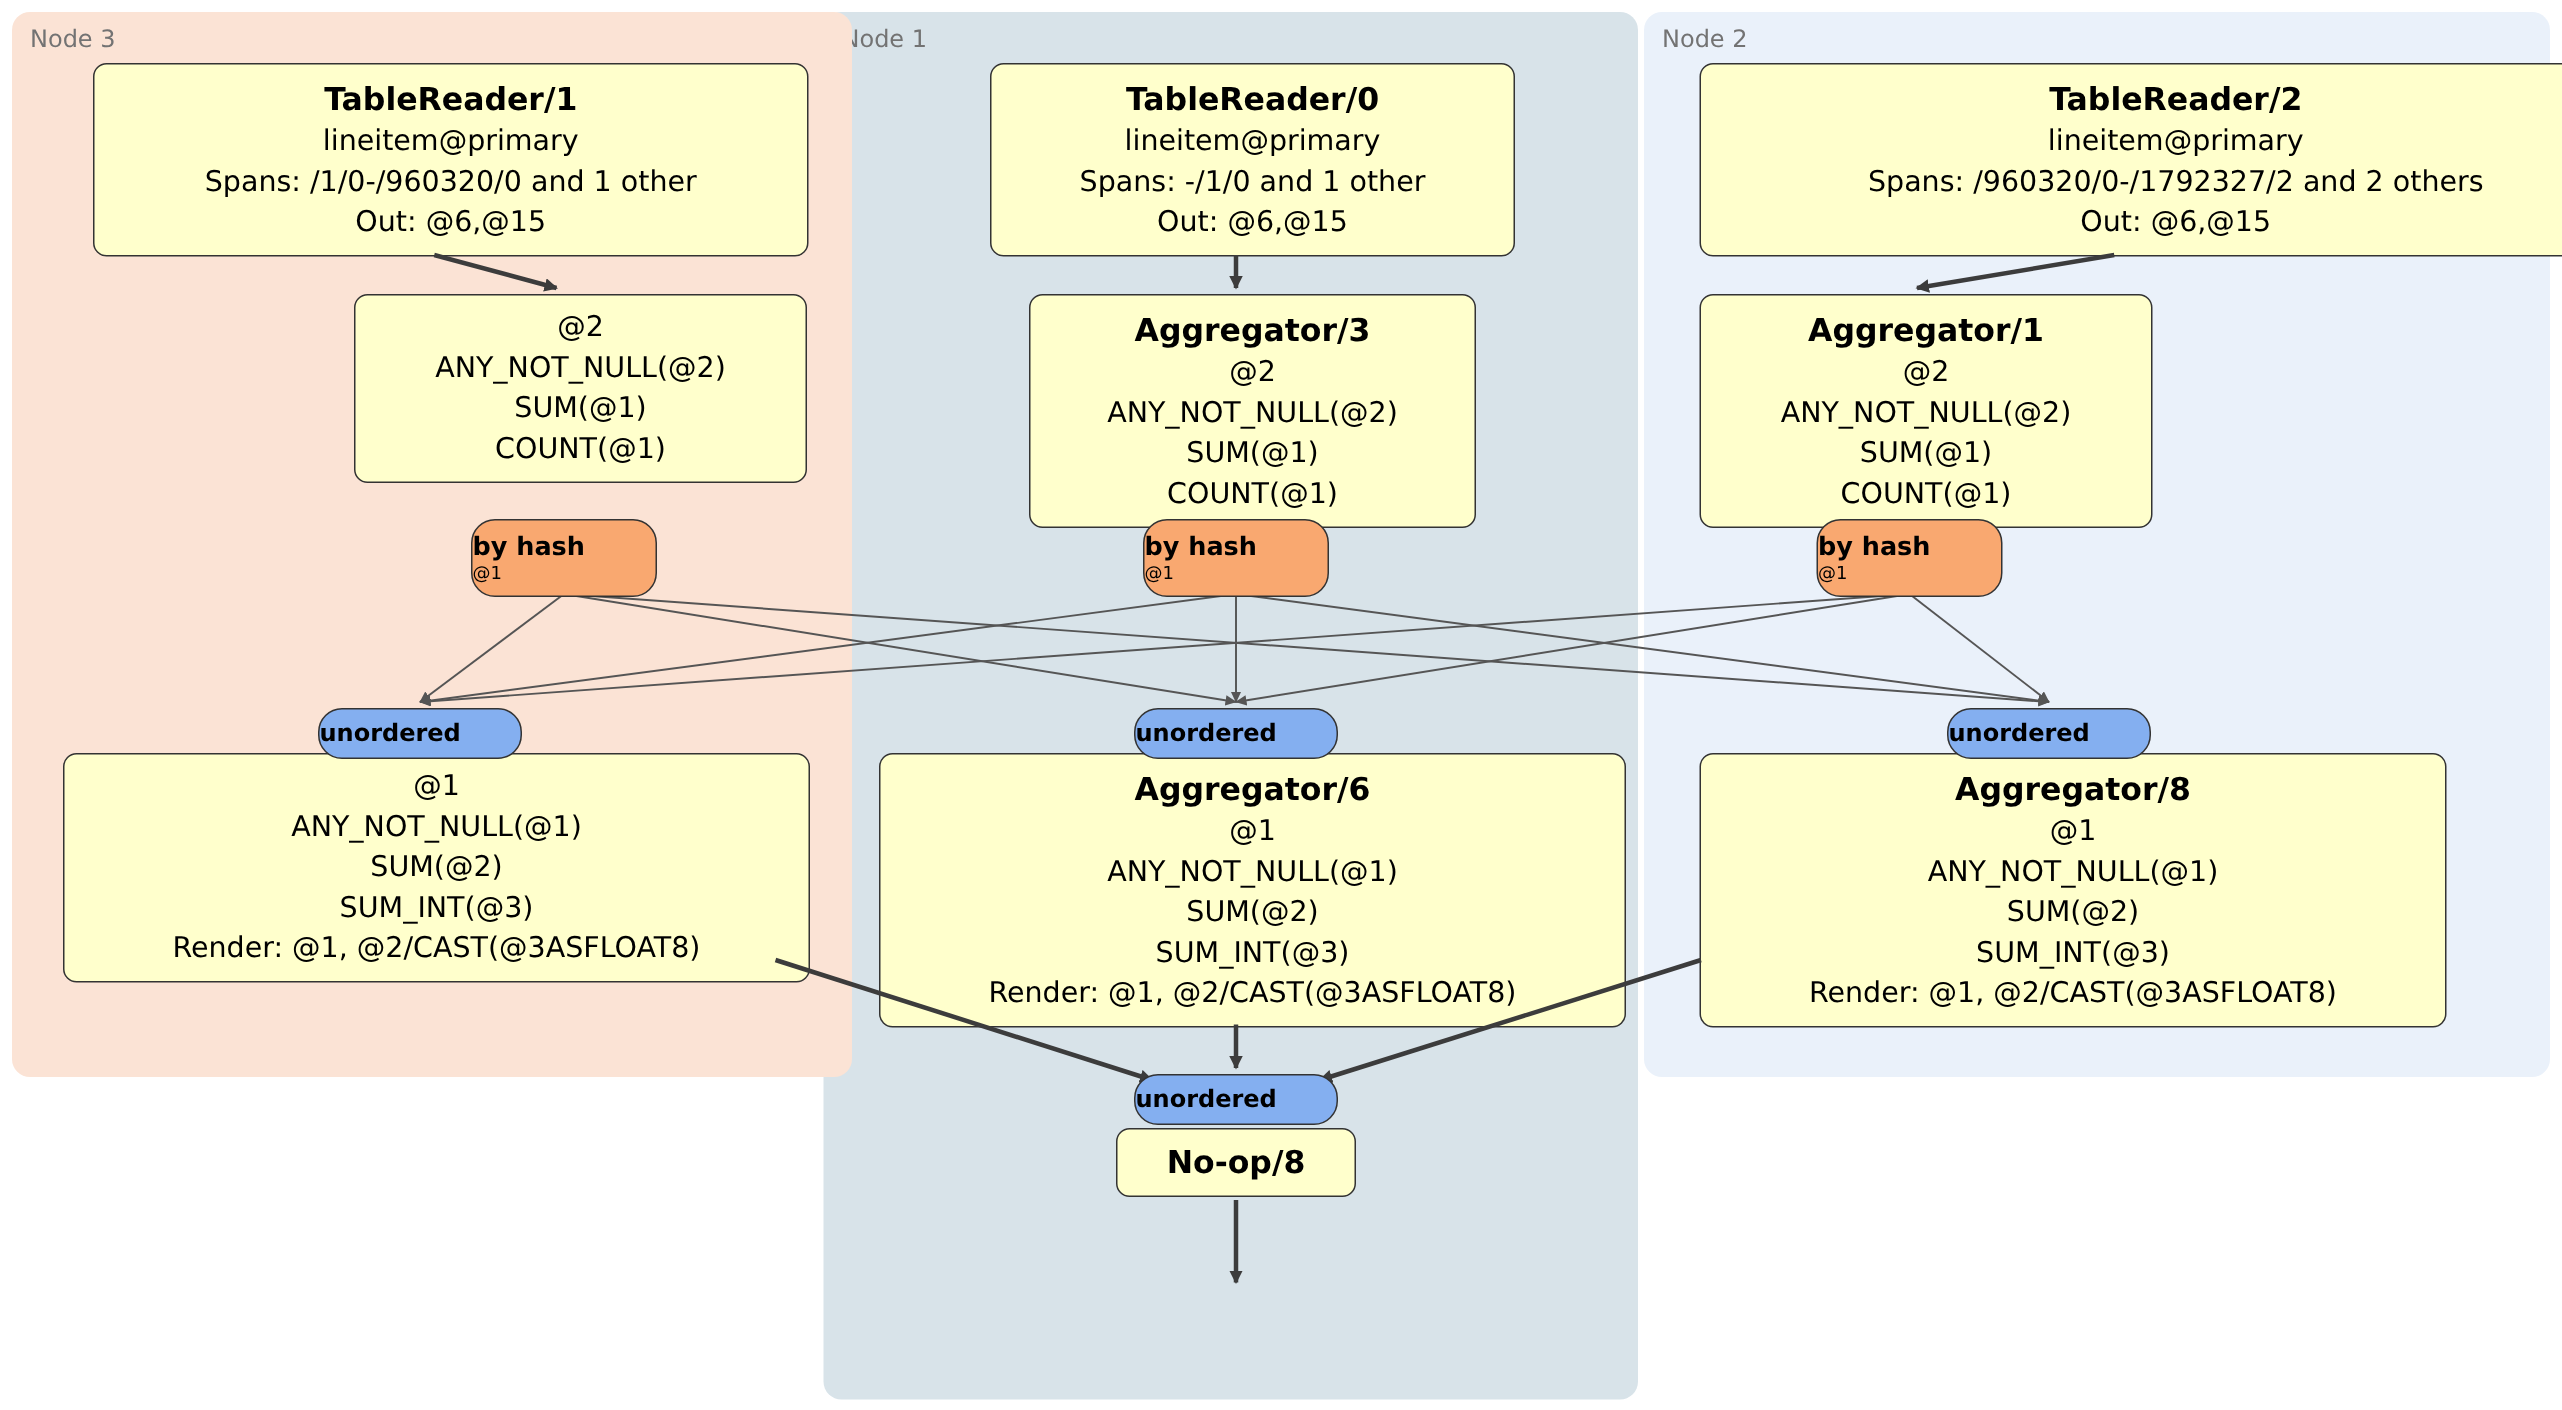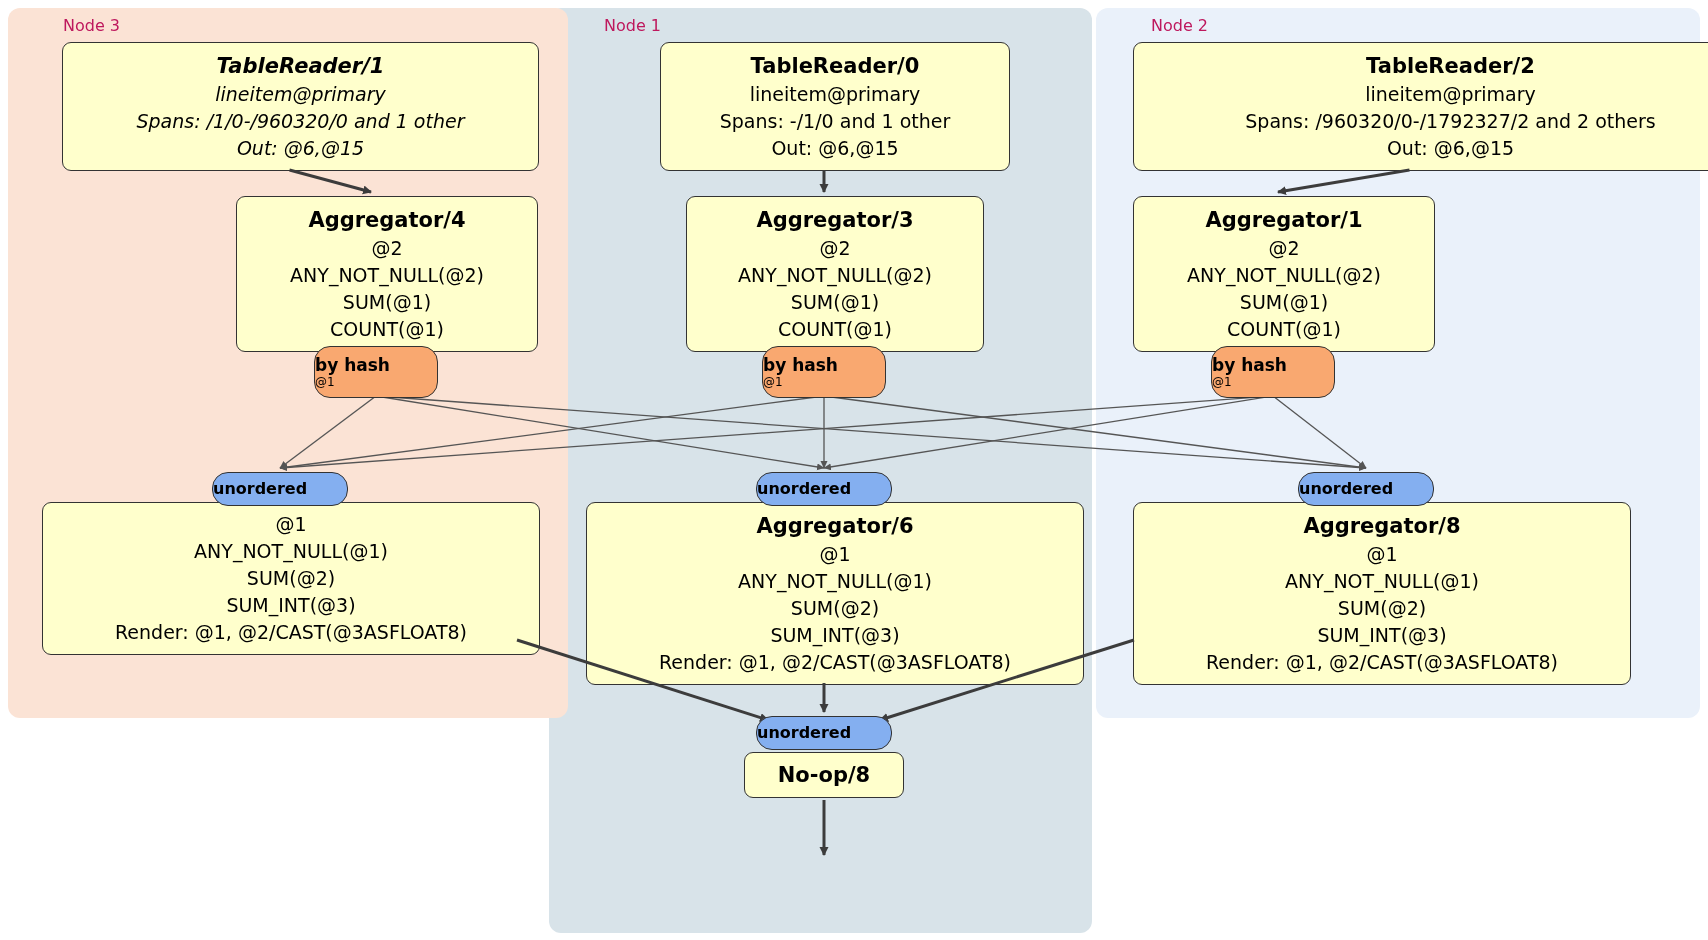--- a/index.html
+++ b/index.html
@@ -19,22 +19,21 @@
   .region {
     position: absolute;
     border-radius: 12px;
     z-index: 0;
   }
   .region-label {
     position: absolute;
     top: 8px;
     left: 12px;
     font-size: 16px;
-    color: #be185d;
-    margin-left: 43px;
+    color: #737373;
   }
   .box {
     position: absolute;
     background: var(--box-fill, #ffffcc);
     border: 1.6px solid var(--box-border, #333);
     border-radius: 9px;
     text-align: center;
     padding: 8px 10px;
     z-index: 1;
     box-sizing: content-box;
@@ -115,28 +114,27 @@
   <div class="region" style="left:549px; top:8px; width:543px; height:925px; background:var(--node1-bg,#d8e3e9);">
     <span class="region-label">Node 1</span>
   </div>
   <div class="region" style="left:8px; top:8px; width:560px; height:710px; background:var(--node3-bg,#fbe3d5);">
     <span class="region-label">Node 3</span>
   </div>
   <div class="region" style="left:1096px; top:8px; width:604px; height:710px; background:var(--node2-bg,#eaf1fa);">
     <span class="region-label">Node 2</span>
   </div>
 
-  <div class="box" style="left:62px; top:42px; width:455px;font-style:italic;">
+  <div class="box" style="left:62px; top:42px; width:455px;">
     <div class="box-title">TableReader/1</div>
     <div class="box-line">lineitem@primary</div>
     <div class="box-line">Spans: /1/0-/960320/0 and 1 other</div>
     <div class="box-line">Out: @6,@15</div>
   </div>
   <div class="box" style="left:236px; top:196px; width:280px;">
-    <div class="box-title">Aggregator/4</div>
     <div class="box-line">@2</div>
     <div class="box-line">ANY_NOT_NULL(@2)</div>
     <div class="box-line">SUM(@1)</div>
     <div class="box-line">COUNT(@1)</div>
   </div>
   <div class="box" style="left:42px; top:502px; width:476px;">
     <div class="box-line">@1</div>
     <div class="box-line">ANY_NOT_NULL(@1)</div>
     <div class="box-line">SUM(@2)</div>
     <div class="box-line">SUM_INT(@3)</div>

